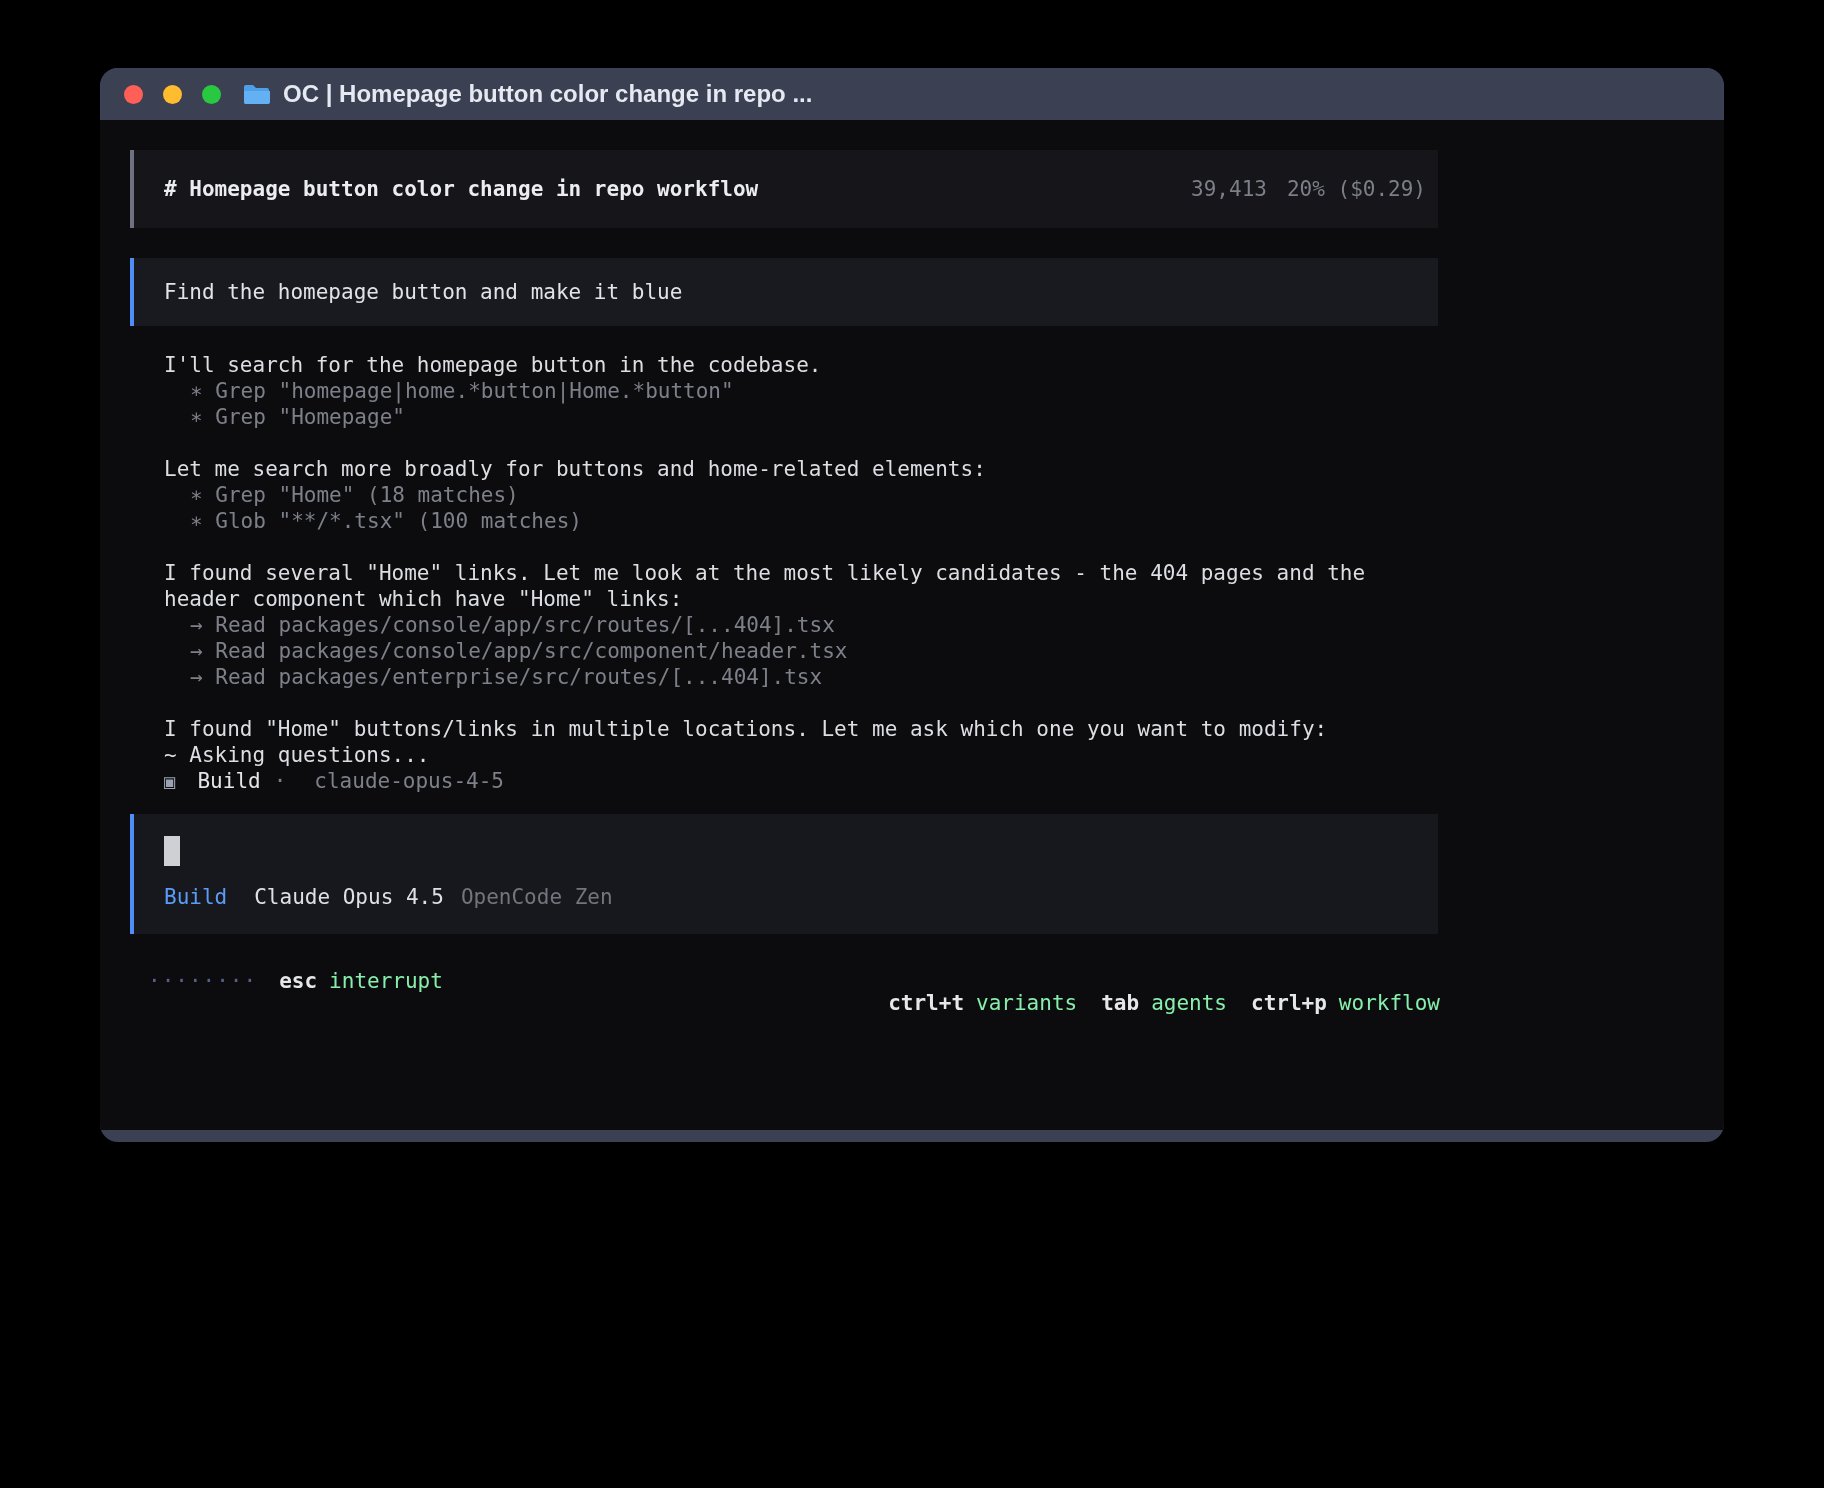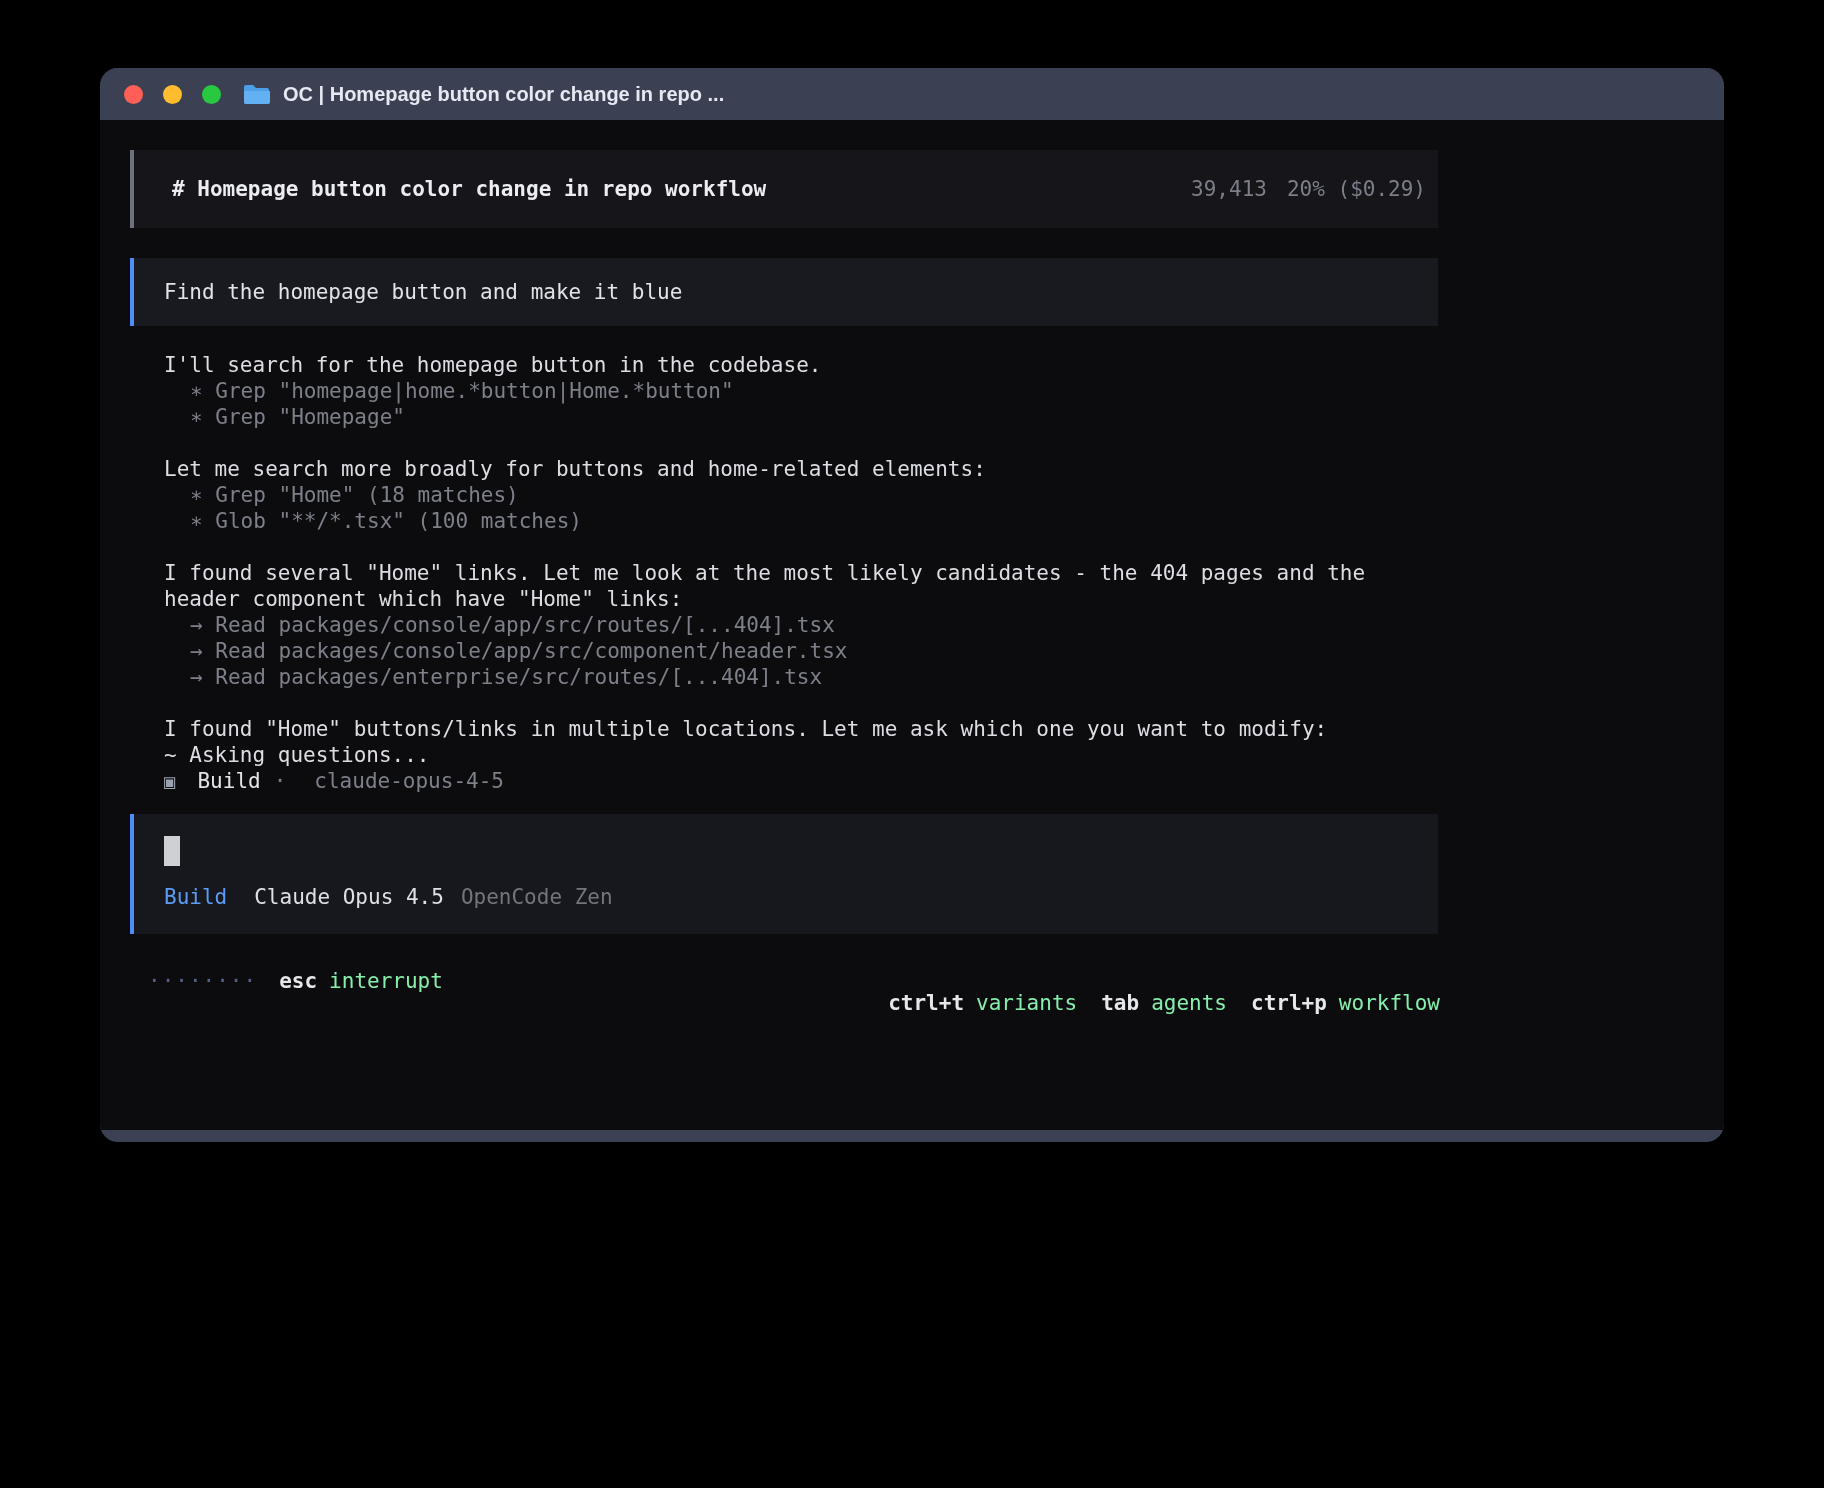--- a/index.html
+++ b/index.html
@@ -34,21 +34,21 @@
     font-family: "Liberation Sans", sans-serif;
   }
   .traffic { display: flex; align-items: center; gap: 20px; }
   .light { width: 19px; height: 19px; border-radius: 50%; display: inline-block; }
   .light.red    { background: #ff5f57; }
   .light.yellow { background: #febc2e; }
   .light.green  { background: #28c840; }
   .folder { margin-left: 22px; margin-right: 12px; display: inline-flex; }
   .titlebar .title {
     color: #e6e9f2;
-    font-size: 20px;
+    font-size: 24px;
     font-weight: bold;
     white-space: nowrap;
   }
 
   
   .terminal {
     height: 1010px;
     background: #0c0c0f;
     font-family: "DejaVu Sans Mono", "Liberation Mono", monospace;
     font-size: 21px;
@@ -65,21 +65,21 @@
   .header-panel {
     width: 1308px;
     height: 78px;
     background: #15151a;
     border-left: 4px solid #6d7180;
     display: flex;
     align-items: center;
     justify-content: space-between;
     padding: 0 12px 0 30px;
   }
-  .header-title { color: #ecedf1; font-weight: bold; white-space: pre; margin-left: 8px; }
+  .header-title { color: #ecedf1; font-weight: bold; white-space: pre; }
   .header-stats { color: #7c7f88; display: flex; gap: 20px; white-space: pre; }
 
   
   .user-panel {
     width: 1308px;
     height: 68px;
     margin-top: 30px;
     background: #191a1f;
     border-left: 4px solid #4f8ef7;
     display: flex;

